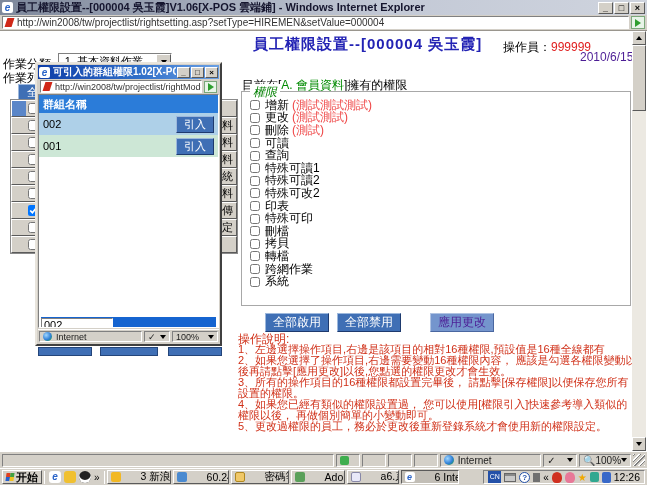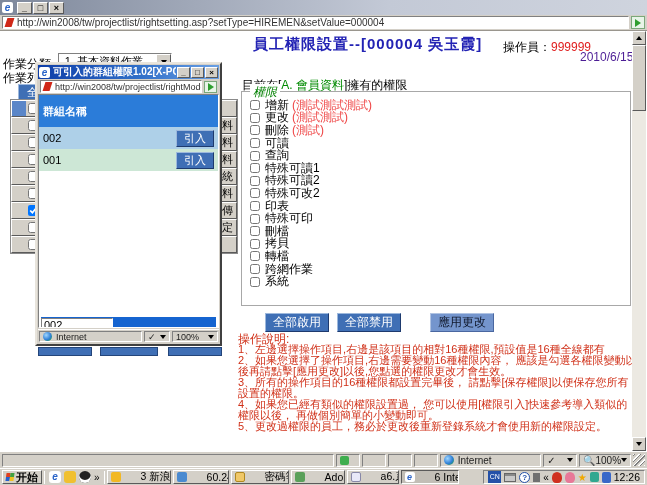--- a/index.html
+++ b/index.html
@@ -4,21 +4,21 @@
 <style>
   * { margin:0; padding:0; box-sizing:border-box; }
   html,body { width:647px; height:485px; }
   body { font-family:"Liberation Sans","DejaVu Sans",sans-serif; font-size:12px; }
   .screen { position:relative; width:647px; height:485px; overflow:hidden; background:#d4d0c8; }
   .abs { position:absolute; }
 
   
   .raised { background:#d4d0c8; border:1px solid; border-color:#ffffff #5a5a5a #5a5a5a #ffffff; }
   .bluebtn { background:#3f6fb5; color:#fff; border:1px solid; border-color:#9db8dc #1e3a6e #1e3a6e #9db8dc; text-align:center; cursor:default; }
-  .bluebtn-dis { background:#7495cd; color:#0f172a; border:1px solid; border-color:#b0c3e2 #4a67a0 #4a67a0 #b0c3e2; text-align:center; }
+  .bluebtn-dis { background:#7495cd; color:#4c1d95; border:1px solid; border-color:#b0c3e2 #4a67a0 #4a67a0 #b0c3e2; text-align:center; }
 
   
   .titlebar-main { left:0; top:0; width:647px; height:15px; background:linear-gradient(90deg,#7e889b,#c3c9d6 60%,#cfd4de);
     display:flex; align-items:center; padding:0 2px; }
   .titlebar-main .title { color:#15152e; font-weight:bold; font-size:11px; white-space:nowrap; overflow:hidden; flex:1; }
   .e-icon { width:11px; height:11px; background:#fff; border-radius:2px; color:#2a64c8; font-weight:bold; font-style:italic;
     font-size:10px; line-height:11px; text-align:center; margin-right:3px; flex:0 0 auto; }
   .winbtn { width:15px; height:12px; font-size:9px; line-height:10px; font-weight:bold; color:#000; text-align:center; margin-left:1px; }
   .winbtn-s { width:13px; height:11px; font-size:8px; line-height:9px; }
 
@@ -81,21 +81,21 @@
   .sb-arrow { position:absolute; left:0; width:14px; height:14px; background:#d4d0c8; border:1px solid; border-color:#ffffff #5a5a5a #5a5a5a #ffffff; display:flex; align-items:center; justify-content:center; }
   .tri-up { width:0; height:0; border-bottom:4px solid #000; border-left:3px solid transparent; border-right:3px solid transparent; }
   .sb-thumb { position:absolute; left:0; top:14px; width:14px; height:66px; background:#d4d0c8; border:1px solid; border-color:#ffffff #5a5a5a #5a5a5a #ffffff; }
 
   
   .popup { left:35px; top:62px; width:187px; height:284px; background:#d4d0c8; border:2px solid; border-color:#e8e4dc #404040 #404040 #e8e4dc; }
   .popup-titlebar { position:absolute; left:1px; top:1px; right:1px; height:14px; background:linear-gradient(90deg,#0f3ea8,#2f6ec8 55%,#6aa0e4); display:flex; align-items:center; padding:0 1px; }
   .popup-titlebar .title { color:#fff; font-weight:bold; font-size:10px; white-space:nowrap; overflow:hidden; flex:1; }
   .popup-addressbar { position:absolute; left:1px; top:15px; right:1px; height:15px; background:#d4d0c8; display:flex; align-items:center; padding:1px 2px; }
   .popup-body { position:absolute; left:1px; top:30px; right:1px; bottom:16px; background:#fff; border:1px solid; border-color:#808080 #ffffff #ffffff #808080; overflow:hidden; }
-  .grp-header { height:32px; background:#2b7cd9; color:#fff; font-weight:bold; font-size:11px; display:flex; align-items:center; padding-left:4px; }
+  .grp-header { height:18px; background:#2b7cd9; color:#fff; font-weight:bold; font-size:11px; display:flex; align-items:center; padding-left:4px; }
   .grp-row { height:22px; display:flex; align-items:center; padding:0 4px; font-size:11px; color:#000; }
   .grp-row.r0 { background:#aed0e8; }
   .grp-row.r1 { background:#cde7d6; }
   .import-btn { margin-left:auto; width:38px; height:17px; font-size:11px; line-height:15px; }
   .grp-input-row { position:absolute; left:2px; right:2px; top:222px; height:16px; background:#1564d0; display:flex; align-items:center; }
   .grp-input { width:72px; height:15px; border:1px solid; border-color:#808080 #ffffff #ffffff #808080; font-size:11px; padding:0 2px; font-family:inherit; }
   .popup-statusbar { position:absolute; left:1px; bottom:1px; right:1px; height:14px; background:#d4d0c8; border-top:1px solid #ffffff; display:flex; align-items:center; gap:2px; padding:1px 1px; }
   .popup-statusbar .sb-cell { height:11px; font-size:9px; }
 
   
@@ -114,20 +114,21 @@
   .tr-ico { flex:0 0 auto; }
   .clock { font-size:10.5px; }
 </style>
 </head>
 <body>
 
 <div class="screen">
 
   <div class="abs titlebar-main">
     <span class="e-icon">e</span>
+    <span class="title">員工權限設置--[000004 吳玉霞]V1.06[X-POS 雲端鋪] - Windows Internet Explorer</span>
     <span class="winbtn raised">_</span>
     <span class="winbtn raised">□</span>
     <span class="winbtn raised">×</span>
   </div>
 
   <div class="abs addressbar-main">
     <div class="addrfield">
       <span class="err-icon"></span>
       <span class="url-text">http://win2008/tw/projectlist/rightsetting.asp?setType=HIREMEN&amp;setValue=000004</span>
     </div>

